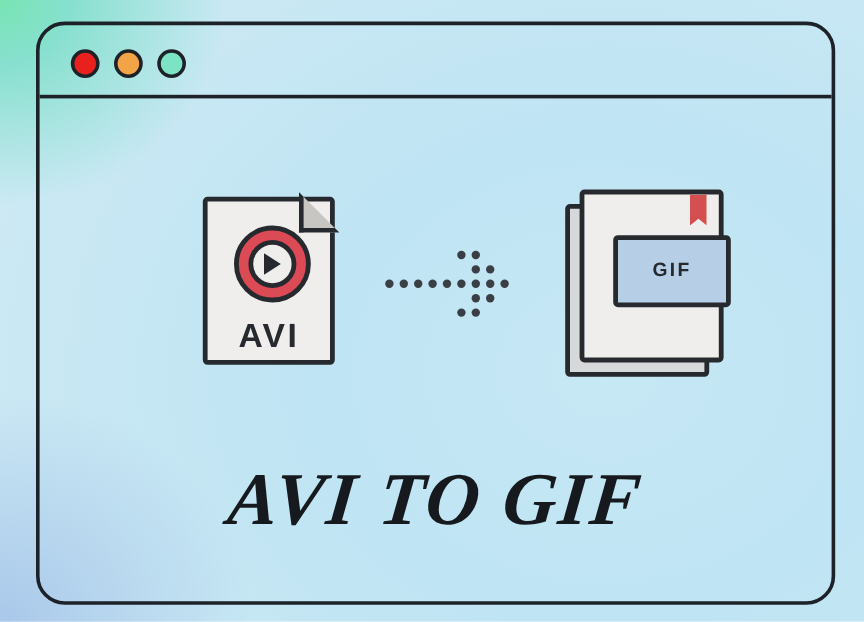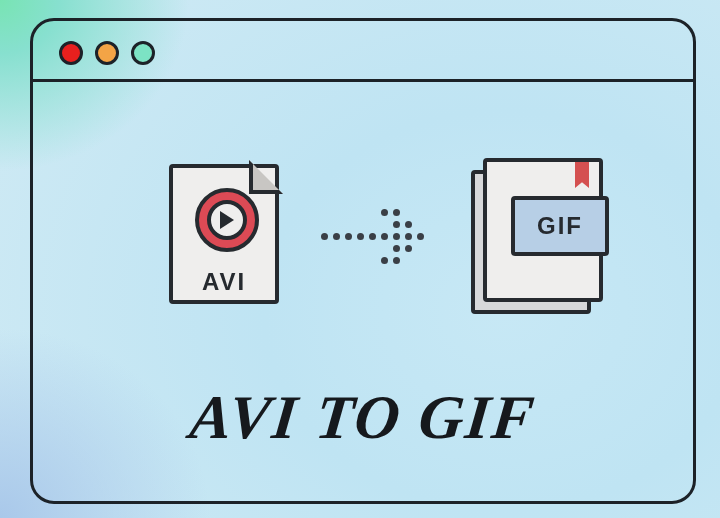--- a/index.html
+++ b/index.html
@@ -47,21 +47,21 @@
   .avi .play-inner{
     position:absolute;left:38px;top:36px;width:32px;height:32px;border-radius:50%;
     background:#efeeed;border:4px solid #262a2f;
   }
   .avi .tri{
     position:absolute;left:51px;top:47px;width:0;height:0;
     border-left:14px solid #262a2f;border-top:9px solid transparent;border-bottom:9px solid transparent;
   }
   .avi .label{
     position:absolute;left:0;right:0;bottom:8px;text-align:center;
-    font-weight:700;font-size:24px;color:#262a2f;letter-spacing:2px;font-family:Arial,sans-serif;
+    font-weight:700;font-size:28px;color:#262a2f;letter-spacing:2px;font-family:Arial,sans-serif;
   }
 
   
   .arrow{position:absolute;left:288px;top:120px;width:120px;height:70px}
   .arrow .d{position:absolute;width:7px;height:7px;border-radius:50%;background:#3a3f46}
 
   
   .gif{position:absolute;left:438px;top:76px;width:128px;height:150px}
   .gif .back{
     position:absolute;left:0;top:12px;width:112px;height:136px;
@@ -74,21 +74,21 @@
   .gif .bookmark{
     position:absolute;left:88px;top:0;width:14px;height:26px;background:#d45050;
     clip-path:polygon(0 0,100% 0,100% 100%,50% 78%,0 100%);
   }
   .gif .badge{
     position:absolute;left:40px;top:38px;width:90px;height:52px;
     background:#b7cfe6;border:4px solid #262a2f;border-radius:4px;
     display:flex;align-items:center;justify-content:center;
   }
   .gif .badge span{
-    font-weight:700;font-size:24px;color:#262a2f;letter-spacing:2px;font-family:Arial,sans-serif;
+    font-weight:700;font-size:16px;color:#262a2f;letter-spacing:2px;font-family:Arial,sans-serif;
   }
 
   .headline{
     position:absolute;left:0;right:0;top:300px;text-align:center;
     font-family:"Brush Script MT","Segoe Script","Comic Sans MS",cursive;
     font-size:62px;font-style:italic;font-weight:700;color:#16191d;
     letter-spacing:2px;text-transform:uppercase;
     transform:skewX(-6deg);
   }
 </style>

